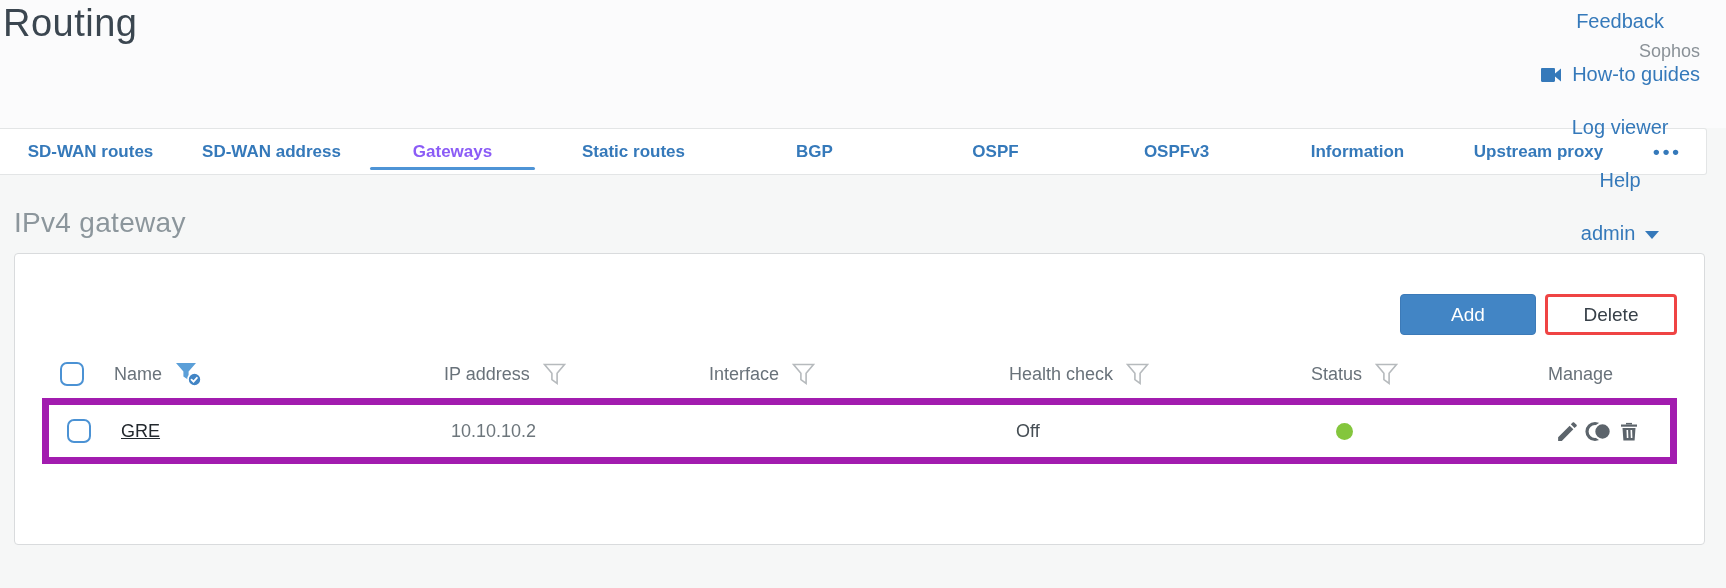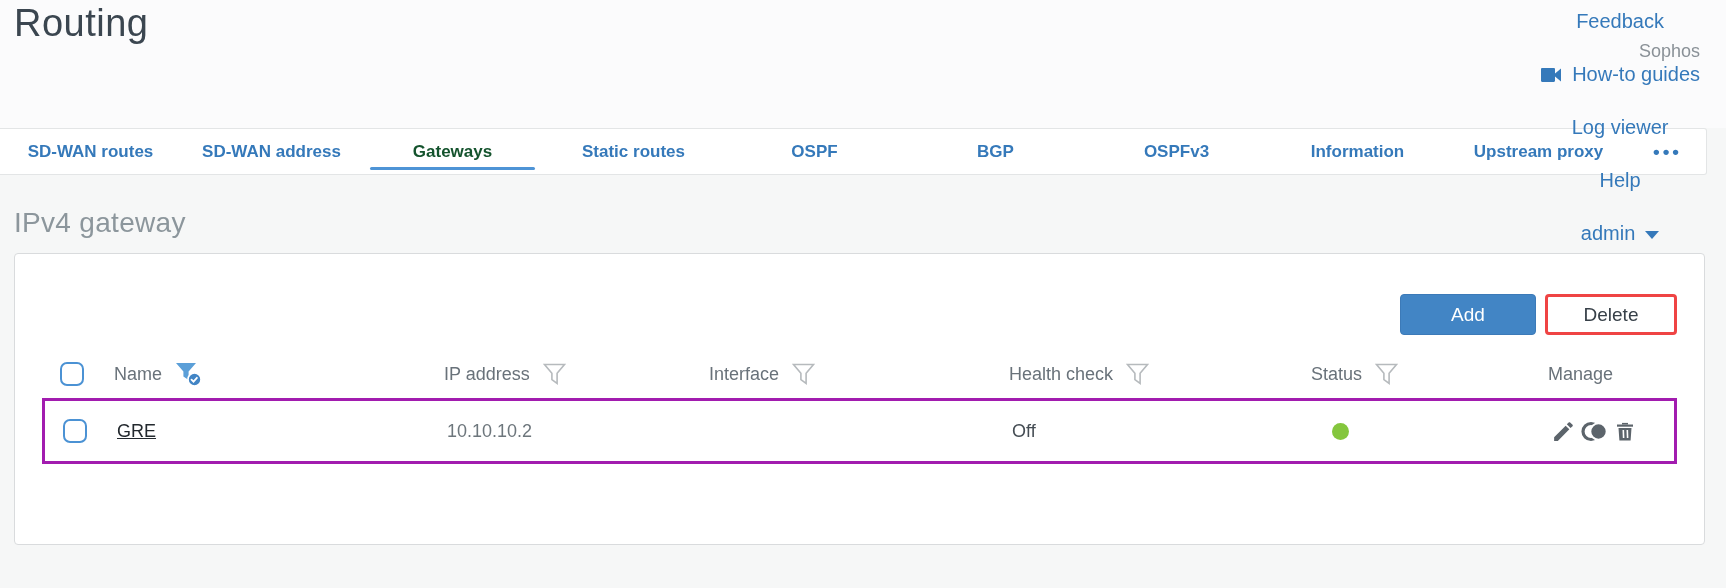--- a/index.html
+++ b/index.html
@@ -2,40 +2,40 @@
 <html><head>
 <meta charset="utf-8">
 <style>
   * { margin:0; padding:0; box-sizing:border-box; }
   html,body { width:1726px; height:588px; overflow:hidden;
     font-family:"Liberation Sans","DejaVu Sans",sans-serif;
     background:#f6f7f7; -webkit-font-smoothing:antialiased; }
 
   
   .topbar { position:relative; height:128px; background:#fbfbfc; }
-  .page-title { position:absolute; left:14px; top:2px; font-size:38px;
+  .page-title { position:absolute; left:3px; top:2px; font-size:38px;
     font-weight:400; color:#3b4650; letter-spacing:.5px; }
   .topnav { position:absolute; top:10px; right:26px; display:flex;
     align-items:center; gap:30px;flex-direction:column; }
   .topnav a { display:flex; align-items:center; gap:8px; font-size:20px;
     color:#3579ba; text-decoration:none; cursor:pointer; font-weight:500; }
   .caret { width:0; height:0; border-left:7px solid transparent;
     border-right:7px solid transparent; border-top:8px solid #3579ba;
     margin-left:2px; margin-top:3px; }
   .brand { position:absolute; top:41px; right:26px; font-size:18px;
     color:#8a9197; }
 
   
   .tabstrip { display:flex; width:1707px; height:47px; background:#fff;
     border:1px solid #e3e5e6; border-left:none;
     border-radius:0 3px 3px 0; align-items:stretch; }
   .tab { position:relative; flex:0 0 181px; display:flex; align-items:center;
     justify-content:center; font-size:17px; font-weight:700; color:#3579ba;
     cursor:pointer; }
-  .tab.active { color:#14532d; }
+  .tab.active { color:#8b5cf6; }
   .tab.active::after { content:""; position:absolute; left:8px; right:8px;
     bottom:4px; height:3px; background:#4e94d6; border-radius:2px; }
   .tab-overflow { flex:1; display:flex; align-items:center; justify-content:center;
     color:#3579ba; font-size:19px; font-weight:700; letter-spacing:3px;
     cursor:pointer; }
 
   
   .content { padding:0 21px 0 14px; }
   .section-heading { margin-top:32px; font-size:28px; font-weight:400;
     color:#8c969c; letter-spacing:.3px; }
@@ -51,21 +51,21 @@
     color:#374048; }
 
   
   .tbl { margin-top:15px; }
   .tr { display:grid;
     grid-template-columns:72px 330px 265px 300px 302px 237px 1fr;
     align-items:center; }
   .thead { height:48px; }
   .th { display:flex; align-items:center; gap:13px; font-size:18px;
     color:#69727a; font-weight:400; }
-  .trow { height:66px; border:3px solid #a21caf; background:#fff; }
+  .trow { height:66px; border:7px solid #a21caf; background:#fff; }
   .td { font-size:18px; color:#6d767c; }
   .cell-check { padding-left:18px; }
   .checkbox { width:24px; height:24px; border:2px solid #4b92d4;
     border-radius:7px; background:#fff; cursor:pointer; }
   .name-link { color:#23292e; text-decoration:underline; cursor:pointer; }
   .health { color:#454d54; }
   .status-dot { width:17px; height:17px; border-radius:50%; margin-left:18px; }
   .manage { display:flex; align-items:center; gap:5px; }
   .icon-btn { display:flex; align-items:center; cursor:pointer; }
   .funnel { cursor:pointer; }
@@ -100,22 +100,22 @@
     </a>
   </div>
   <div class="brand">Sophos</div>
 </div>
 
 <div class="tabstrip">
   <div class="tab">SD-WAN routes</div>
   <div class="tab">SD-WAN address</div>
   <div class="tab active">Gateways</div>
   <div class="tab">Static routes</div>
+  <div class="tab">BGP</div>
   <div class="tab">OSPF</div>
-  <div class="tab">BGP</div>
   <div class="tab">OSPFv3</div>
   <div class="tab">Information</div>
   <div class="tab">Upstream proxy</div>
   <div class="tab-overflow">•••</div>
 </div>
 
 <div class="content">
   <div class="section-heading">IPv4 gateway</div>
 
   <div class="card">

